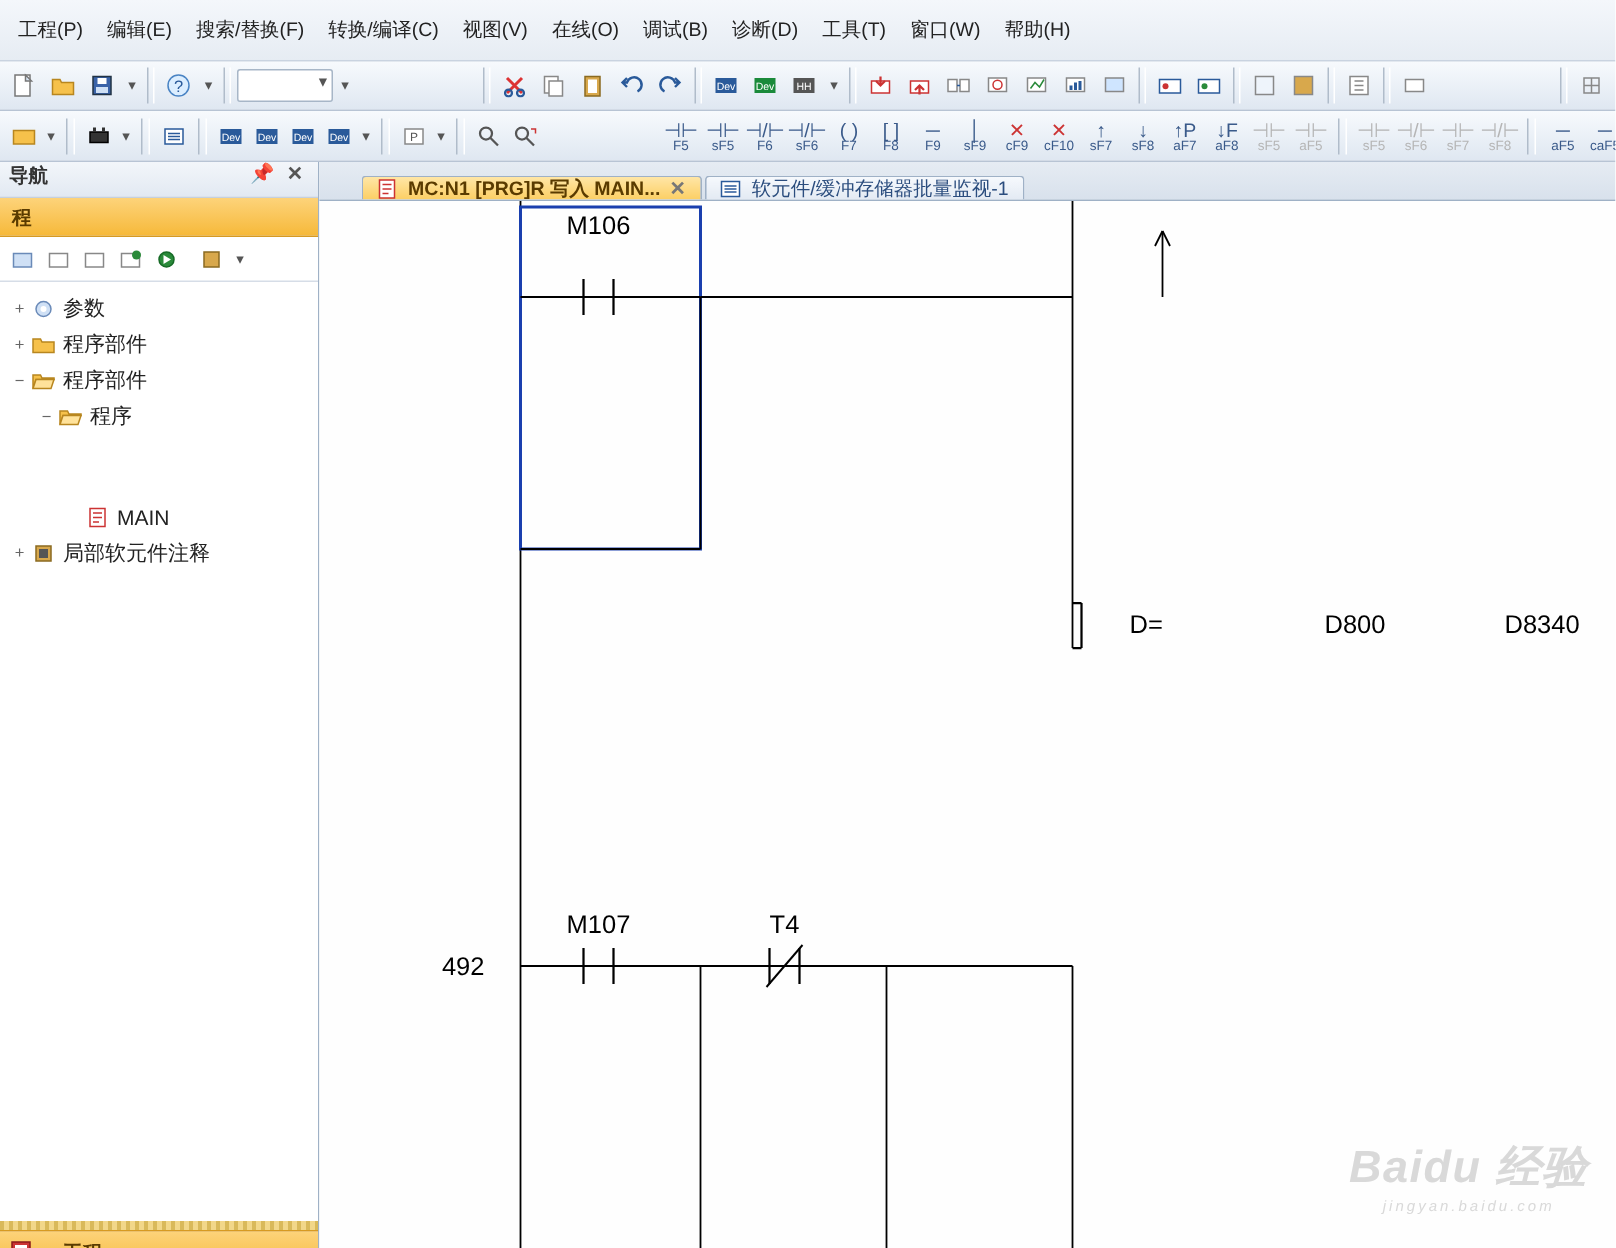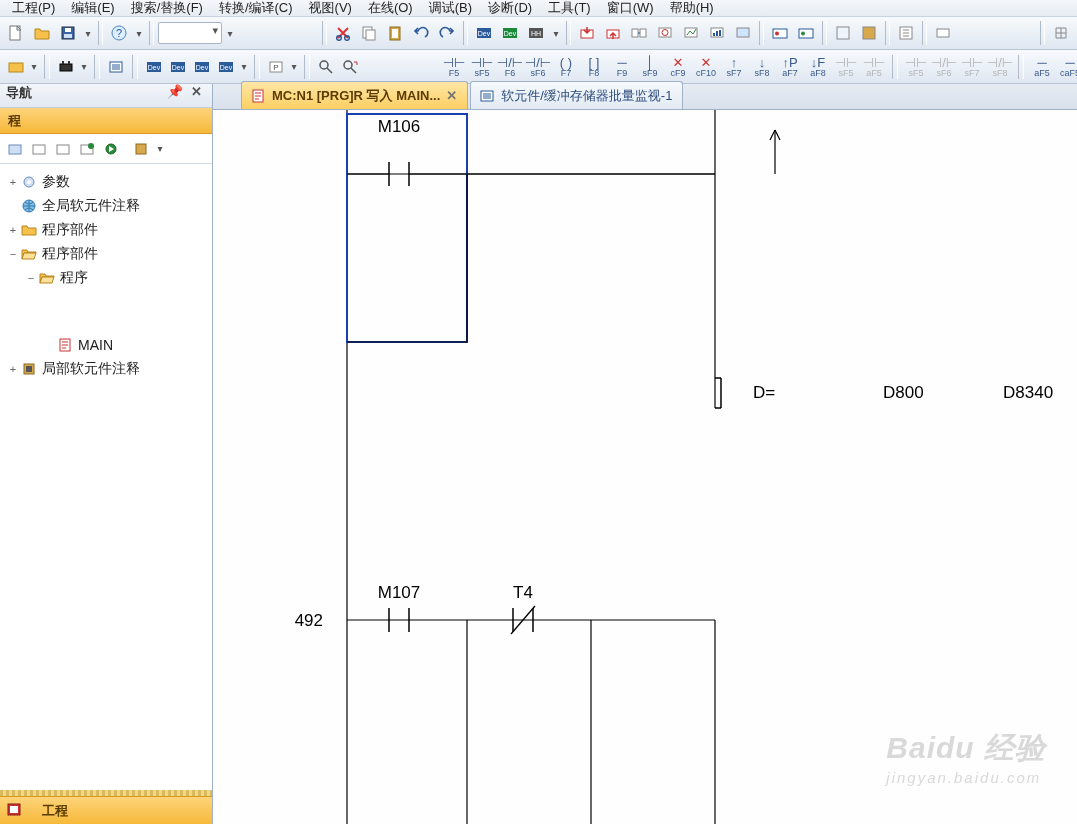--- a/index.html
+++ b/index.html
@@ -1,19 +1,19 @@
 <!DOCTYPE html>
 <html><head>
 <meta charset="utf-8">
 <style>
   * { box-sizing: border-box; margin: 0; padding: 0; font-family: "Microsoft YaHei", "SimSun", Arial, sans-serif; }
   body { background: #ffffff; width: 1077px; height: 832px; overflow: hidden; position: relative; }
 
   
-  .menubar { height: 16px; background: linear-gradient(#f4f7fb,#e6ecf3); display: flex; align-items: center; padding: 0 4px; font-size: 13px; color: #222; }
+  .menubar { height: 40px; background: linear-gradient(#f4f7fb,#e6ecf3); display: flex; align-items: center; padding: 0 4px; font-size: 13px; color: #222; }
   .menubar .item { padding: 2px 8px; cursor: default; }
 
   
   .toolbar { height: 34px; background: linear-gradient(#f7fafd,#dfe7f1); border-top: 1px solid #c9d3e0; border-bottom: 1px solid #b8c4d4; display: flex; align-items: center; padding: 0 4px; gap: 2px; }
   .toolbar .sep { width: 5px; height: 24px; border-left: 1px solid #b0bcca; border-right: 1px solid #fff; margin: 0 2px; }
   .btn { width: 24px; height: 24px; border: 1px solid transparent; border-radius: 2px; display: flex; align-items: center; justify-content: center; cursor: pointer; }
   .btn svg { display:block; }
   .combo { width: 64px; height: 22px; background: #fff; border: 1px solid #a7b6c7; border-radius: 2px; position: relative; }
   .combo::after { content: "▾"; position: absolute; right: 3px; top: 1px; font-size: 11px; color: #555; }
   .dd { width: 12px; height: 22px; display:flex; align-items:center; justify-content:center; font-size:10px; color:#555; }
@@ -40,29 +40,29 @@
   .tree-row .tw { width:14px; text-align:center; color:#666; font-size:11px; }
   .tree-row .ic { width:18px; height:18px; margin-right:4px; display:flex; align-items:center; justify-content:center; }
   .indent1 { padding-left:22px; }
   .indent2 { padding-left:40px;margin-top:43px; }
   .nav-gap { height:6px; background:repeating-linear-gradient(90deg,#d9b95a 0 3px,#f2d789 3px 6px); }
   .nav-footer { height:28px; background:linear-gradient(#fdd37a,#f6b93a); border-top:1px solid #d79a22; display:flex; align-items:center; padding:0 6px; font-size:13px; font-weight:bold; color:#5a3b00; gap:20px; }
 
   
   .editor { flex:1; display:flex; flex-direction:column; background:#fff; }
   .tabs { height:26px; background:linear-gradient(#e6ecf3,#d8e1ec); border-bottom:1px solid #9fb1c6; display:flex; align-items:flex-end; padding-left:28px; gap:0; }
-  .tab { height:28px; padding:0 10px 0 8px; display:flex; align-items:center; gap:6px; font-size:13px; border:1px solid #9fb1c6; border-bottom:none; border-radius:3px 3px 0 0; margin-right:2px; cursor:pointer; }
+  .tab { height:16px; padding:0 10px 0 8px; display:flex; align-items:center; gap:6px; font-size:13px; border:1px solid #9fb1c6; border-bottom:none; border-radius:3px 3px 0 0; margin-right:2px; cursor:pointer; }
   .tab.active { background:linear-gradient(#ffe6a6,#fccf64); color:#5a3b00; font-weight:bold; }
   .tab.inactive { background:linear-gradient(#f6f9fd,#e3eaf3); color:#2b4d7e; }
   .tab .tabic { width:16px; height:16px; display:flex; align-items:center; justify-content:center; }
   .tab .close { font-size:13px; color:#777; }
 
   .ladder { flex:1; position:relative; background:#fefefe; overflow:hidden; font-family:"Segoe UI",Arial,sans-serif; }
-  .watermark { position:absolute; right:31px; bottom:38px; color:#d9d9d9; font-size:30px; font-weight:bold; font-style:italic; letter-spacing:1px; pointer-events:none; }
-  .watermark small { display:block; font-size:15px; font-weight:normal; letter-spacing:2px; }
+  .watermark { position:absolute; right:18px; bottom:38px; color:#d9d9d9; font-size:30px; font-weight:bold; font-style:italic; letter-spacing:1px; pointer-events:none; }
+  .watermark small { display:block; font-size:10px; font-weight:normal; letter-spacing:2px;text-align:center; }
 
   
   .ladder svg { position:absolute; inset:0; }
 
   .lad-text { font-size:17px; fill:#000; }
   .lad-step { font-size:17px; fill:#000; }
 </style>
 </head>
 <body>
 
@@ -477,30 +477,20 @@
         <span class="tw">+</span>
         <span class="ic">
             <svg width="16" height="16">
               <circle cx="8" cy="8" r="5" fill="#cfe0f5" stroke="#6a8ab8"></circle>
               <circle cx="8" cy="8" r="2" fill="#fff"></circle>
             </svg>
           </span>
         <span>参数</span>
       </div>
       <div class="tree-row">
-        <span class="tw"></span>
-        <span class="ic">
-            <svg width="16" height="16">
-              <circle cx="8" cy="8" r="6" fill="#7fc0ea" stroke="#3a7aaa"></circle>
-              <path d="M2 8h12M8 2v12M4 4q4 4 8 0M4 12q4 -4 8 0" stroke="#3a7aaa" fill="none"></path>
-            </svg>
-          </span>
-        <span>全局软元件注释</span>
-      </div>
-      <div class="tree-row">
         <span class="tw">+</span>
         <span class="ic">
             <svg width="16" height="16">
               <path d="M1 4h5l1 2h8v7H1z" fill="#f6c14b" stroke="#b8861f"></path>
             </svg>
           </span>
         <span>程序部件</span>
       </div>
       <div class="tree-row">
         <span class="tw">−</span>

